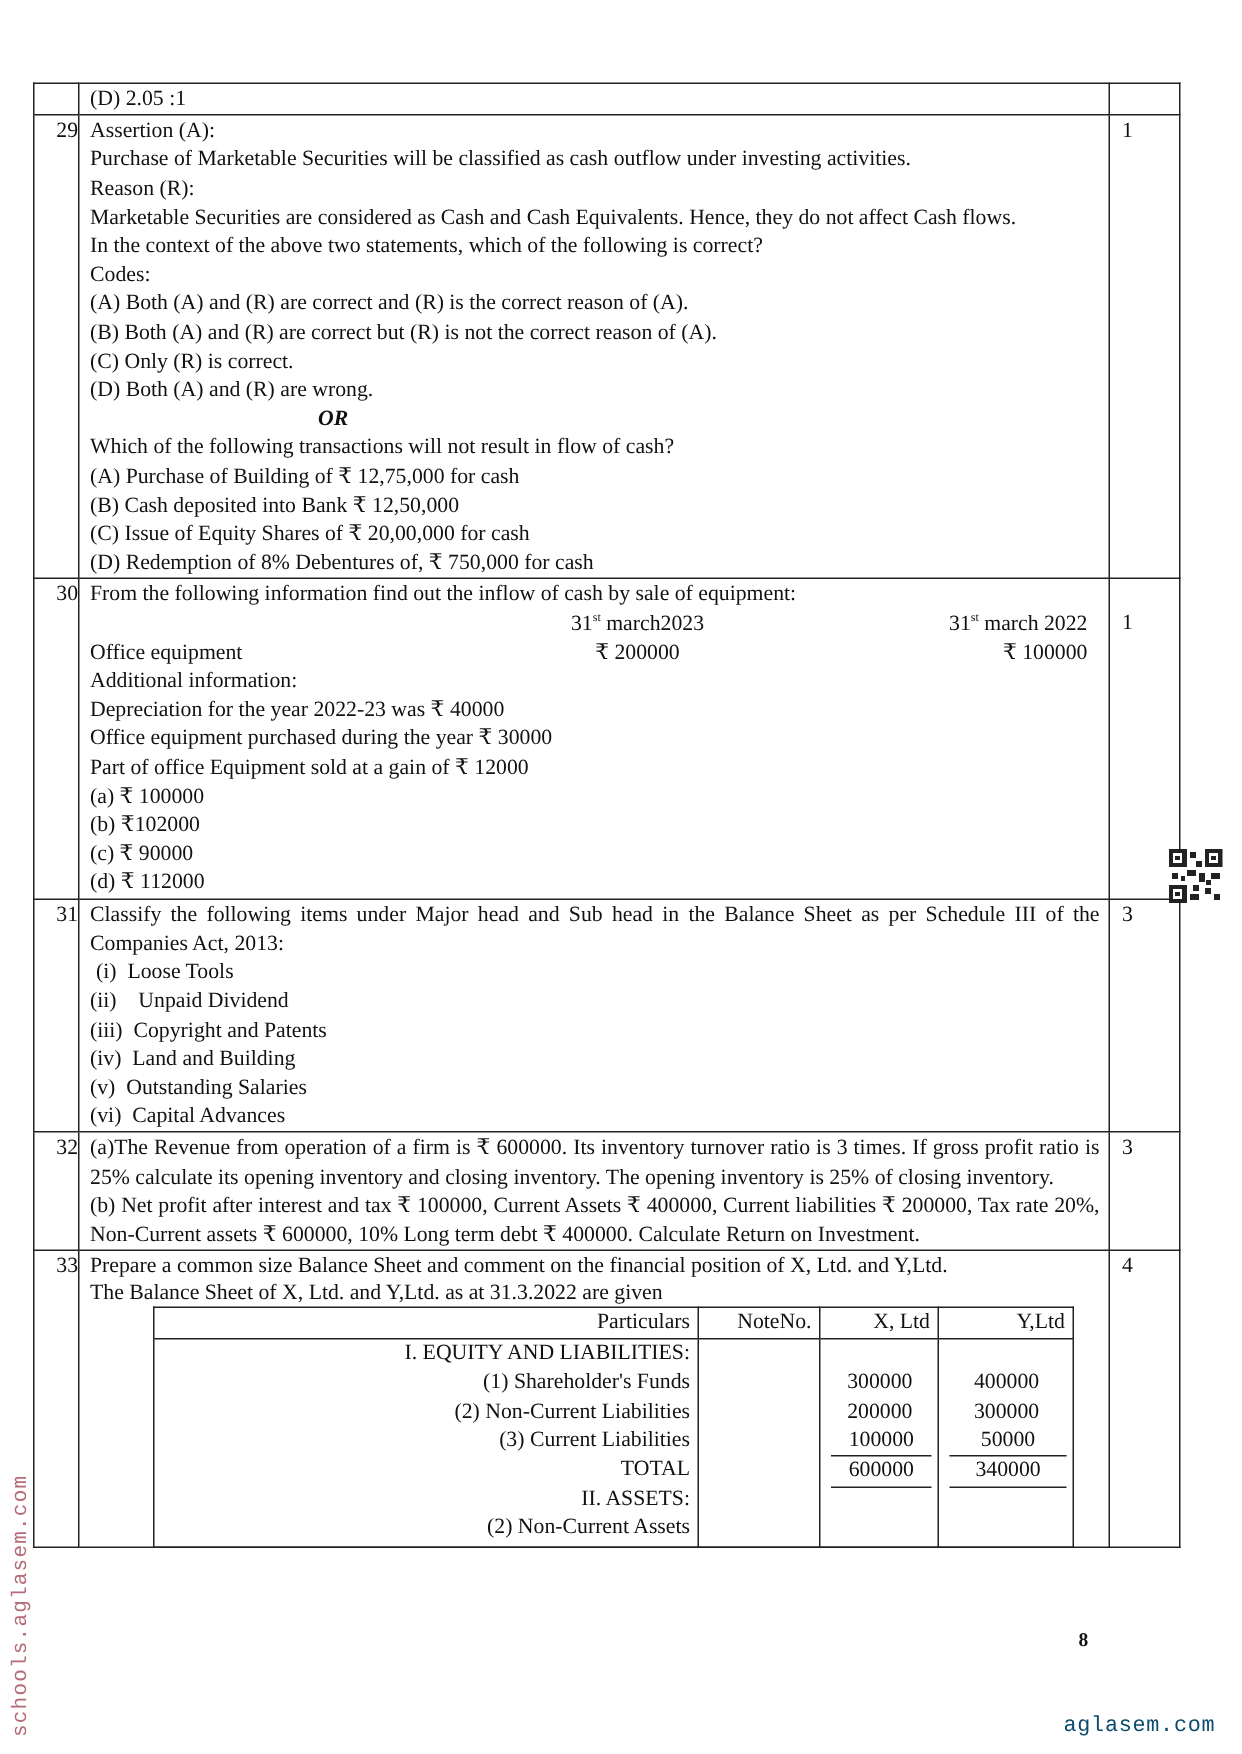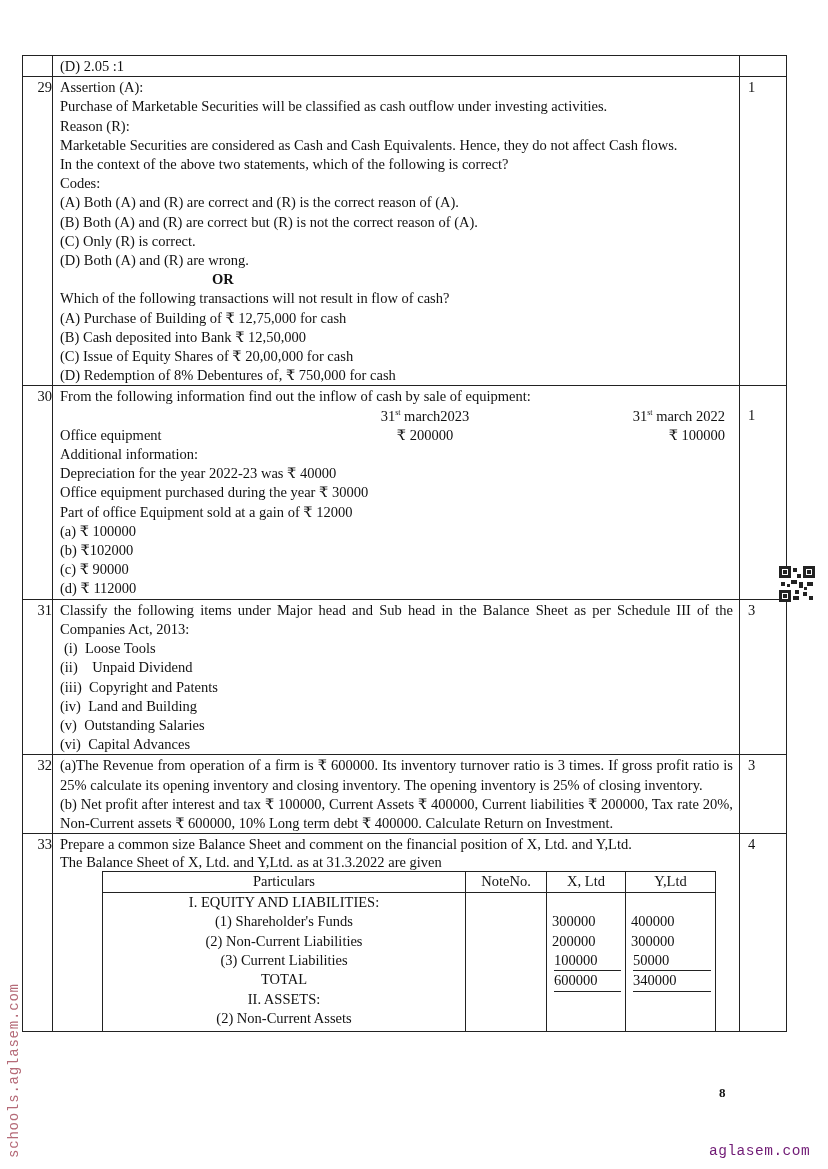--- a/index.html
+++ b/index.html
@@ -6,39 +6,39 @@
   body { width: 828px; height: 1169px; position: relative; overflow: hidden;
          font-family: "Liberation Serif", "DejaVu Serif", serif; color: #111; }
   .page { position: absolute; left: 0; top: 0; width: 828px; height: 1169px; }
   .qtable { position: absolute; left: 22px; top: 55px; width: 747px; border-collapse: collapse; table-layout: fixed; }
   .qtable td { border: 1.5px solid #222; vertical-align: top; padding: 0; font-size: 14.5px; line-height: 19.2px; }
   .qtable td.num { width: 29px; text-align: right; padding-top: 1px; }
   .qtable td.body { width: 673px; padding: 1px 6px 0 7px; }
   .qtable td.marks { width: 38px; padding-left: 8px; padding-top: 1px; }
   .line { white-space: nowrap; }
   .just { text-align: justify; text-align-last: left; white-space: normal; }
-  .center-or { font-weight: bold; padding-left: 152px; }
+  .center-or { font-weight: bold; padding-left: 152px; font-style: italic; }
   .three-col { display: flex; }
   .three-col .c1 { width: 265px; }
   .three-col .c2 { width: 200px; text-align: center; }
   .three-col .c3 { flex: 1; text-align: right; padding-right: 8px; }
   sup { font-size: 8px; line-height: 0; }
   .ind { padding-left: 4px; }
   .bs { margin-left: 42px; border-collapse: collapse; table-layout: fixed; width: 611px; margin-top: 1px; margin-bottom: -1px; }
-  .bs td, .bs th { border: 1.5px solid #222; font-weight: normal; font-size: 14.5px; line-height: 19.4px; padding: 0 5px; vertical-align: top; text-align: center; }
+  .bs td, .bs th { border: 1.5px solid #222; font-weight: normal; font-size: 14.5px; line-height: 19.4px; padding: 0 5px; vertical-align: top; text-align: right; }
   .bs .c-part { width: 352px; }
   .bs .c-note { width: 70px; }
   .bs .c-x { width: 68px; }
   .bs .c-y { width: 79px; }
-  .bs td.amt { text-align: left; padding-right: 4px; }
+  .bs td.amt { text-align: center; padding-right: 4px; }
   .amt-line { display: block; white-space: nowrap; }
   .ul { border-bottom: 1.5px solid #222; margin-left: 2px; }
   .ul2 { border-bottom: 1.5px solid #222; margin-left: 2px; }
   .pageno { position: absolute; left: 719px; top: 1085px; font-size: 13px; font-weight: bold; }
-  .wm-bottom { position: absolute; left: 709px; top: 1143px; font-family: "Liberation Mono", "DejaVu Sans Mono", monospace; font-size: 14.5px; color: #701a75; letter-spacing: 0.5px; }
+  .wm-bottom { position: absolute; left: 709px; top: 1143px; font-family: "Liberation Mono", "DejaVu Sans Mono", monospace; font-size: 14.5px; color: #0c4a6e; letter-spacing: 0.5px; }
   .wm-side { position: absolute; left: 6px; top: 1158px; transform-origin: 0 0; transform: rotate(-90deg);
              font-family: "Liberation Mono", "DejaVu Sans Mono", monospace; font-size: 14px; color: #b56b78; letter-spacing: 0.8px; white-space: nowrap; }
   .qr { position: absolute; left: 779px; top: 565px; width: 36px; height: 38px; }
 </style>
 </head>
 <body>
 
 <div class="page">
 
   <table class="qtable">

